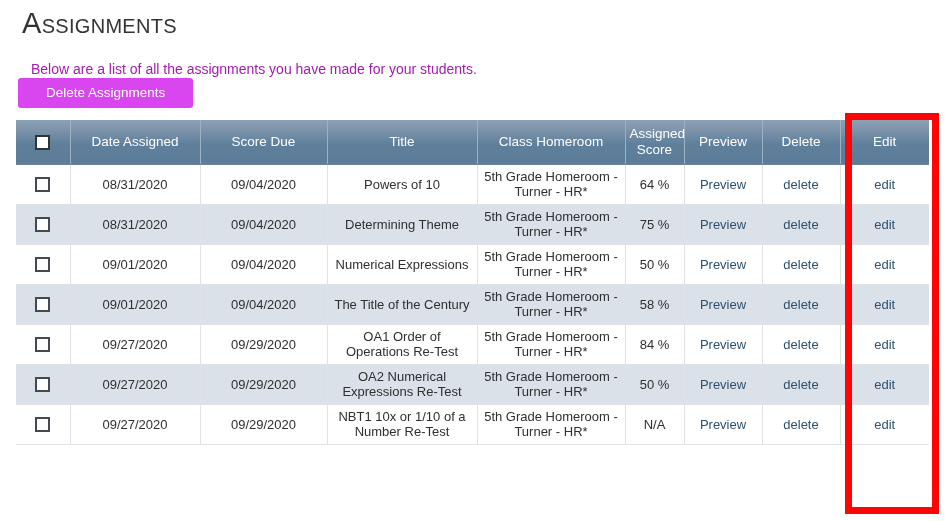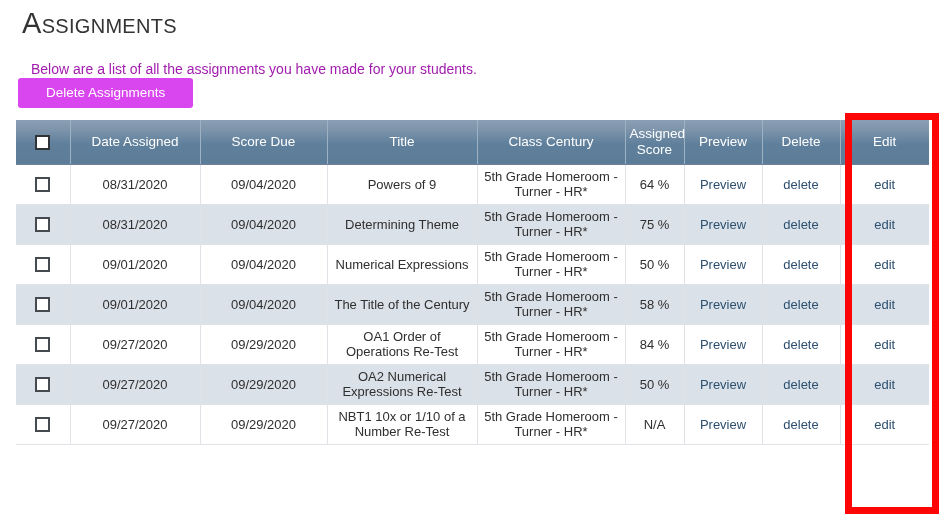--- a/index.html
+++ b/index.html
@@ -160,33 +160,33 @@
           <col class="c-edit">
       </colgroup>
       <thead>
         <tr>
           <th>
             <span class="cb cb-head"></span>
           </th>
           <th>Date Assigned</th>
           <th>Score Due</th>
           <th>Title</th>
-          <th>Class Century</th>
+          <th>Class Homeroom</th>
           <th>Assigned Score</th>
           <th>Preview</th>
           <th>Delete</th>
           <th>Edit</th>
         </tr>
       </thead>
       <tbody id="tbody">
           <tr>
             <td><span class="cb"></span></td>
             <td>08/31/2020</td>
             <td>09/04/2020</td>
-            <td>Powers of 9</td>
+            <td>Powers of 10</td>
             <td>5th Grade Homeroom - Turner - HR*</td>
             <td>64 %</td>
             <td><span class="lnk">Preview</span></td>
             <td><span class="lnk">delete</span></td>
             <td><span class="lnk">edit</span></td>
           </tr>
           <tr>
             <td><span class="cb"></span></td>
             <td>08/31/2020</td>
             <td>09/04/2020</td>

